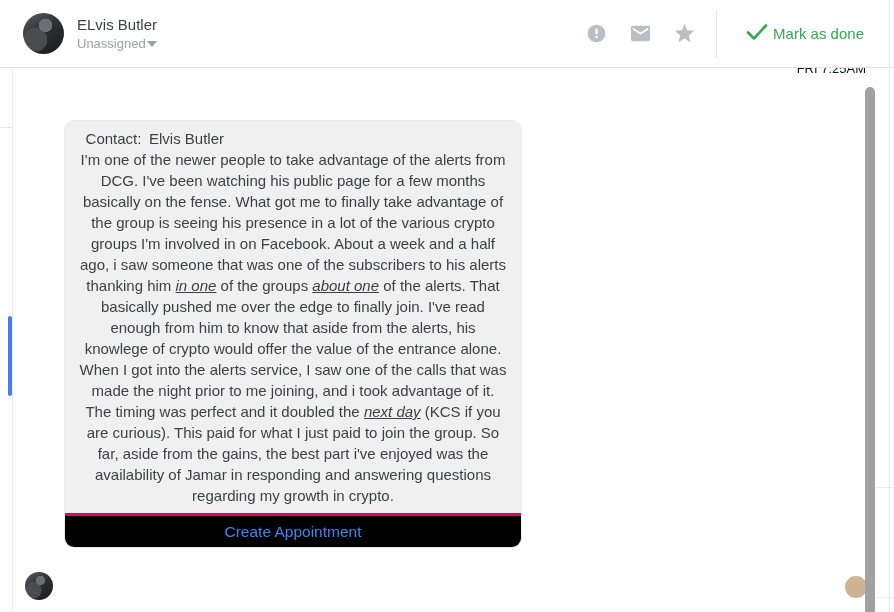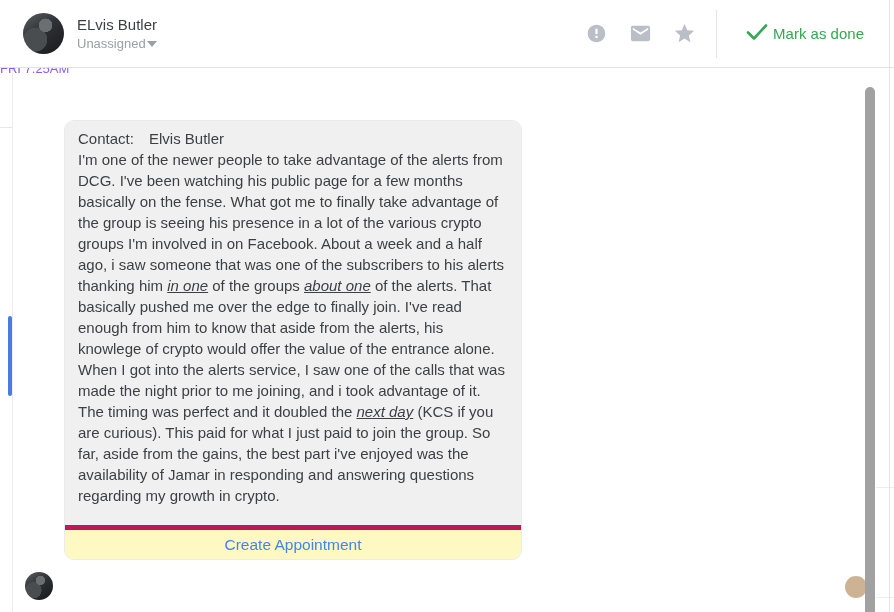--- a/index.html
+++ b/index.html
@@ -36,39 +36,39 @@
     background: none; border: none; cursor: pointer;
     display: flex; align-items: center; gap: 4px;
     padding: 0 30px 0 22px; height: 100%;
     font-family: "Liberation Sans", sans-serif;
     font-size: 15px; color: var(--green, #34a853);
   }
 
   
   .timestamp {
     position: absolute; top: 61px; left: 0; width: 866px;
-    text-align: left; font-size: 13px; color: #8b5cf6; z-index: 1;
+    text-align: right; font-size: 13px; color: #0f172a; z-index: 1;
   }
 
   .left-line { position: absolute; left: 12px; top: 68px; bottom: 0; width: 1px; background: #ededee; z-index: 0; }
   .left-divider { position: absolute; left: 0; top: 127px; width: 13px; height: 1px; background: #e6e6e7; }
   .blue-indicator { position: absolute; left: 8px; top: 316px; width: 4px; height: 80px; background: #4a7de2; border-radius: 2px; z-index: 1; }
 
   
   .card {
     position: absolute; left: 64px; top: 120px; width: 458px;
     border-radius: 10px; border: 1px solid #e9eaeb; background: #fff;
     overflow: hidden; z-index: 1;
   }
-  .card-gray { background: var(--bubble, #f0f0f1); padding: 7px 13px 19px 13px; font-size: 15px; line-height: 21px; color: #3d3f42; }
+  .card-gray { background: var(--bubble, #f0f0f1); padding: 7px 13px 7px 13px; font-size: 15px; line-height: 21px; color: #3d3f42; text-align: center; }
   .contact-row { display: flex; }
   .contact-label { width: 71px; flex: 0 0 71px; }
   .msg-body span.u { text-decoration: underline; font-style: italic; }
   .card-action {
-    background: #fef9c3; border-top: 5px solid #be185d; height: 34px;
+    background: #000000; border-top: 3px solid #be185d; height: 34px;
     display: flex; align-items: center; justify-content: center;
     font-size: 15.5px; color: var(--blue, #4683ea); cursor: pointer;
   }
 
   
   .avatar.sm { position: absolute; left: 25px; top: 572px; width: 28px; height: 28px; z-index: 1; }
   .avatar.xs {
     position: absolute; left: 845px; top: 576px; width: 22px; height: 22px; z-index: 1;
     background:
       radial-gradient(circle at 45% 40%, #e8c9a6 0 35%, transparent 36%),

